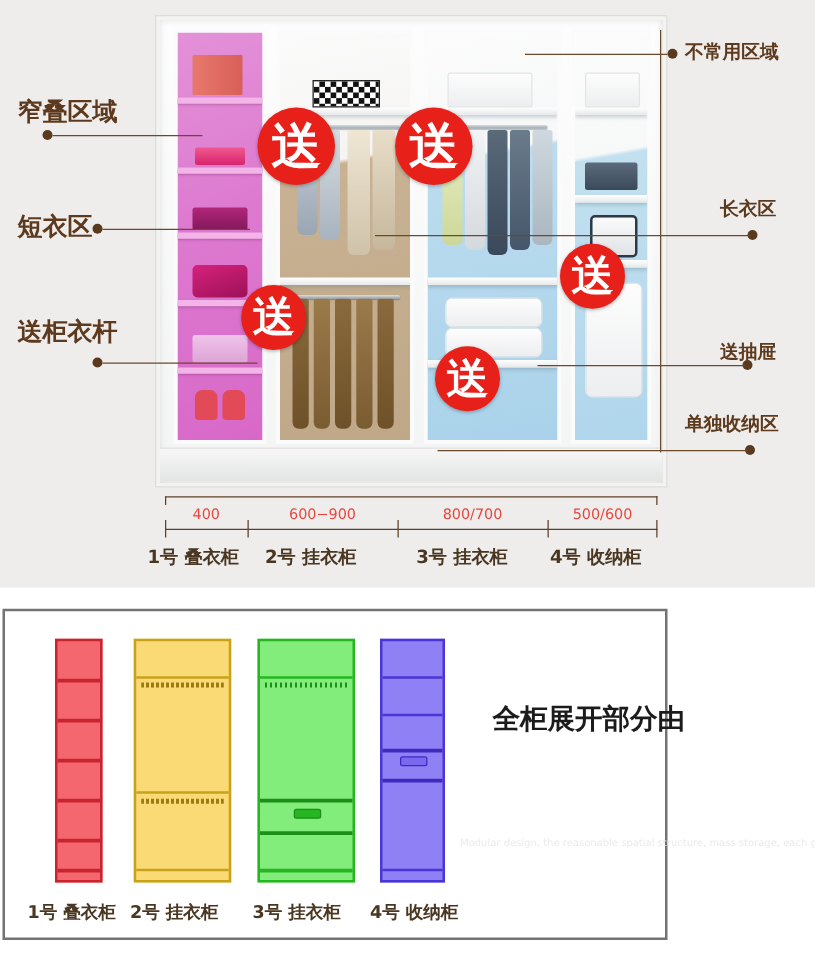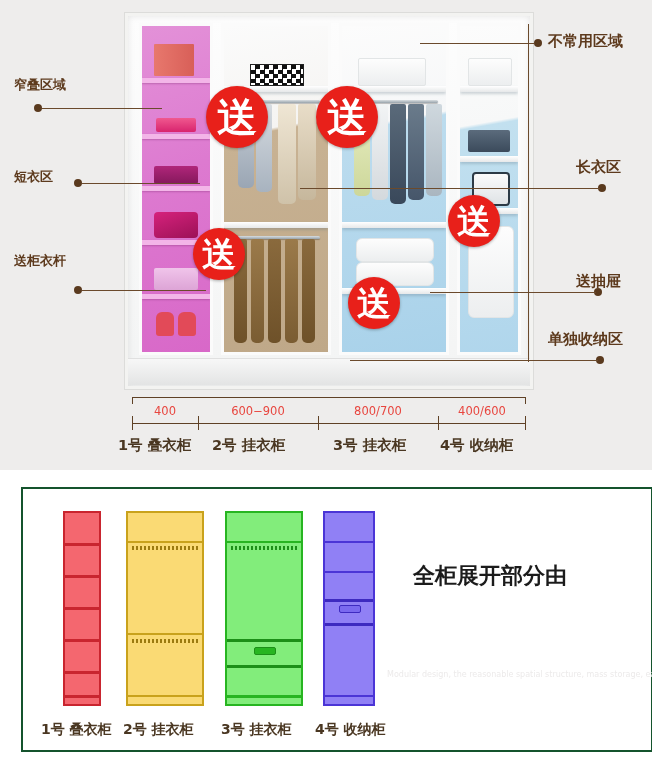--- a/index.html
+++ b/index.html
@@ -56,40 +56,40 @@
 
   
   .badge{position:absolute;border-radius:50%;background:#e8201a;color:#fff;
     display:flex;align-items:center;justify-content:center;
     font-weight:700;line-height:1;box-shadow:0 1px 3px rgba(0,0,0,.3);
     font-family:"DejaVu Sans","Liberation Sans",sans-serif;}
 
   
   .lbl{position:absolute;color:#5d3a1d;font-weight:700;white-space:nowrap;
        font-family:"DejaVu Sans","Liberation Sans",sans-serif;}
-  .lbl-l{font-size:13px;}
+  .lbl-l{font-size:20px;}
   .lbl-r{font-size:15px;}
   .leader{position:absolute;height:1px;background:#6b4a2c;}
   .dot{position:absolute;width:8px;height:8px;border-radius:50%;background:#5a3a1e;}
   .vline{position:absolute;width:1px;background:#6b4a2c;}
 
   
   .ruler{position:absolute;left:124px;top:396px;width:410px;height:36px;}
   .rl-top{position:absolute;left:8px;right:8px;top:1px;height:1px;background:#5f4126;}
   .rl-tcap{position:absolute;top:1px;width:1px;height:7px;background:#5f4126;}
   .rl-bot{position:absolute;left:8px;right:8px;top:27px;height:1px;background:#5f4126;}
   .rl-tick{position:absolute;top:20px;width:1px;height:14px;background:#5f4126;}
   .rl-num{position:absolute;top:8px;color:#e8463f;font-size:11.5px;text-align:center;
           font-family:"DejaVu Sans","Liberation Sans",sans-serif;}
   .cab-name{position:absolute;top:436px;color:#4a3722;font-size:14.5px;font-weight:700;
             white-space:nowrap;font-family:"DejaVu Sans","Liberation Sans",sans-serif;}
 
   
-  .bottom-panel{position:absolute;left:21px;top:487px;width:632px;height:265px;
-     background:#ffffff;border:2px solid #14532d;box-sizing:border-box;}
+  .bottom-panel{position:absolute;left:2px;top:487px;width:532px;height:265px;
+     background:#ffffff;border:2px solid #737373;box-sizing:border-box;}
   .diagram{position:absolute;}
   .dg-shelf{position:absolute;left:0;right:0;}
   .dg-rod{position:absolute;left:4px;right:4px;height:4px;
           background-image:repeating-linear-gradient(90deg,currentColor 0 2px,transparent 2px 4px);}
   .dg-handle{position:absolute;width:20px;height:6px;border-radius:2px;left:50%;margin-left:-10px;}
   .dg-label{position:absolute;color:#4a3722;font-size:14px;font-weight:700;white-space:nowrap;
             font-family:"DejaVu Sans","Liberation Sans",sans-serif;}
   .headline{position:absolute;color:#1b1b1b;font-weight:700;font-size:22px;line-height:30px;
             white-space:nowrap;font-family:"DejaVu Sans","Liberation Sans",sans-serif;}
   .subtle-en{position:absolute;color:#eceaea;font-size:8px;white-space:nowrap;
@@ -210,21 +210,21 @@
 
       <div class="rl-tick" style="left:8px"></div>
       <div class="rl-tick" style="left:74px"></div>
       <div class="rl-tick" style="left:194px"></div>
       <div class="rl-tick" style="left:314px"></div>
       <div class="rl-tick" style="left:401px"></div>
 
       <div class="rl-num" style="left:8px;width:66px">400</div>
       <div class="rl-num" style="left:74px;width:120px">600−900</div>
       <div class="rl-num" style="left:194px;width:120px">800/700</div>
-      <div class="rl-num" style="left:314px;width:88px">400/600</div>
+      <div class="rl-num" style="left:314px;width:88px">500/600</div>
     </div>
 
     <div class="cab-name" style="left:118px">1号 叠衣柜</div>
     <div class="cab-name" style="left:212px">2号 挂衣柜</div>
     <div class="cab-name" style="left:333px">3号 挂衣柜</div>
     <div class="cab-name" style="left:440px">4号 收纳柜</div>
   </div>
 
   <div class="bottom-panel">
 

